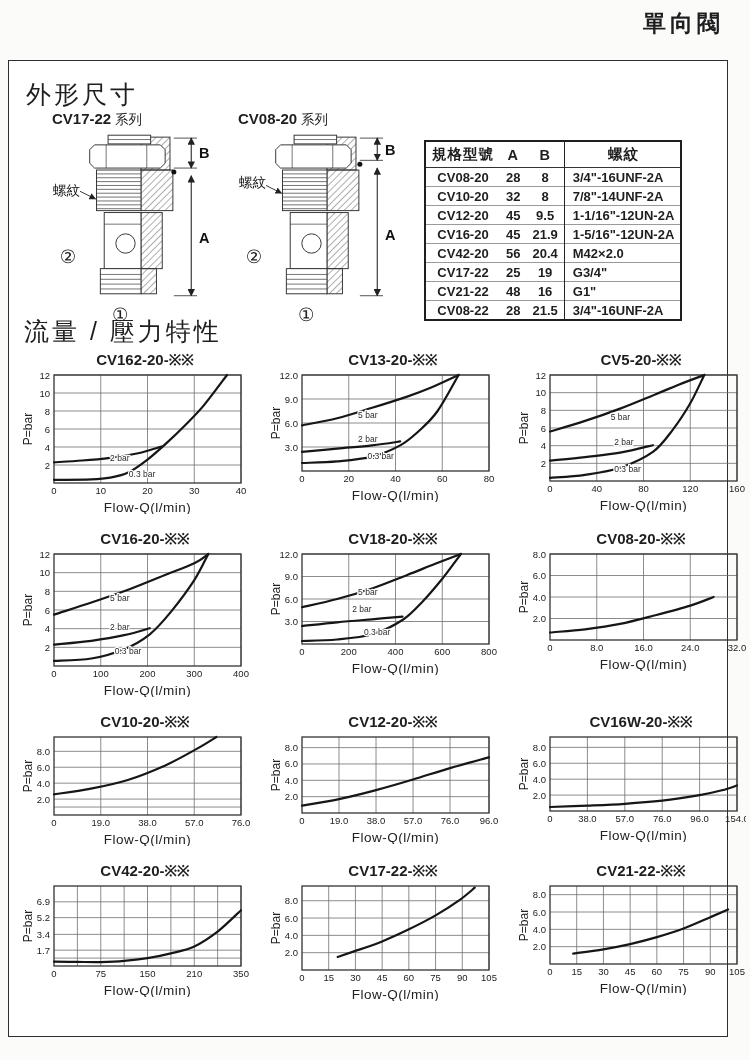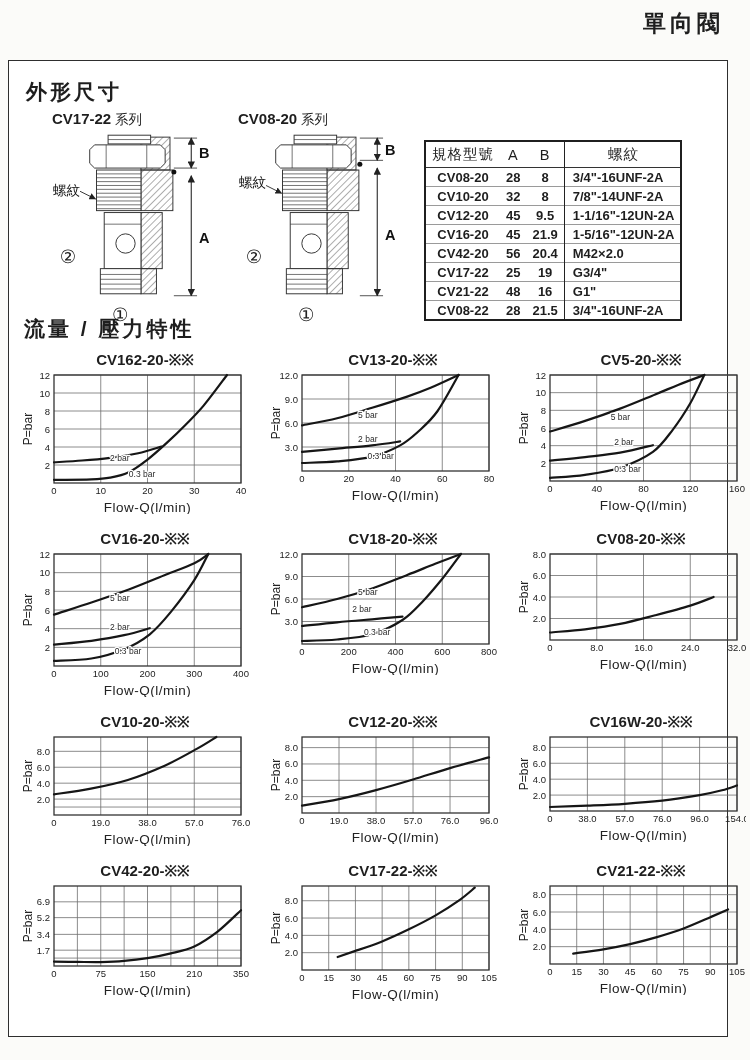--- a/index.html
+++ b/index.html
@@ -1,35 +1,35 @@
 <!DOCTYPE html>
 <html><head>
 <meta charset="utf-8">
 <style>
   html,body{margin:0;padding:0}
   body{width:750px;height:1060px;background:#fbfbf9;font-family:"Liberation Sans",sans-serif;color:#1e1e1e;position:relative;overflow:hidden}
   .page-title{position:absolute;top:8px;right:26px;font-size:23px;letter-spacing:4px;font-weight:700}
   .content-box{position:absolute;left:8px;top:60px;width:718px;height:975px;border:1.6px solid #2e2e2e;background:#fff}
-  .sec-heading{position:absolute;font-size:21px;letter-spacing:3px;font-weight:700}
+  .sec-heading{position:absolute;font-size:25px;letter-spacing:3px;font-weight:400}
   #h-dim{left:26px;top:78px}
   #h-flow{left:24px;top:315px}
 
   .drawing{position:absolute;top:110px;width:178px;}
   #drawing-1{left:52px}
   #drawing-2{left:238px}
   .drawing-title{font-size:13.5px;margin-bottom:2px;white-space:nowrap}
   .dm{font-weight:bold;font-size:15px}
   .dimlabel{font-size:15px;font-weight:bold;fill:#111}
   .dim{stroke:#222;stroke-width:1.1}
   .dimtick{stroke:#222;stroke-width:0.8}
   .zh{font-size:14px;fill:#111}
   .mark{font-size:19px;fill:#222}
 
   .spec-table{position:absolute;left:424px;top:140px;border-collapse:collapse;border:2px solid #1f1f1f;background:#fff;font-size:13px}
-  .spec-table th{font-size:14.5px;font-weight:normal;padding:3px 6px;letter-spacing:1px}
+  .spec-table th{font-size:14.5px;font-weight:bold;padding:3px 6px;letter-spacing:1px}
   .spec-table td{padding:1.5px 6px;text-align:center;font-weight:bold;white-space:nowrap}
   .spec-table thead tr{border-bottom:1.5px solid #333}
   .spec-table tbody tr{border-top:1px solid #9a9a9a}
   .spec-table td:last-child,.spec-table th:last-child{border-left:1.4px solid #222;text-align:left;padding-left:8px}
   .spec-table th:last-child{text-align:center}
 
   .charts{position:absolute;left:10px;top:349px;width:744px;display:grid;grid-template-columns:repeat(3,1fr);row-gap:10px;justify-items:center}
   .chart{width:232px}
   .chart-title{font-size:15px;font-weight:bold;text-align:center;width:232px;box-sizing:border-box;padding-left:22px;margin-bottom:1px;white-space:nowrap}
   .grid{stroke:#6f6f6f;stroke-width:0.8}

